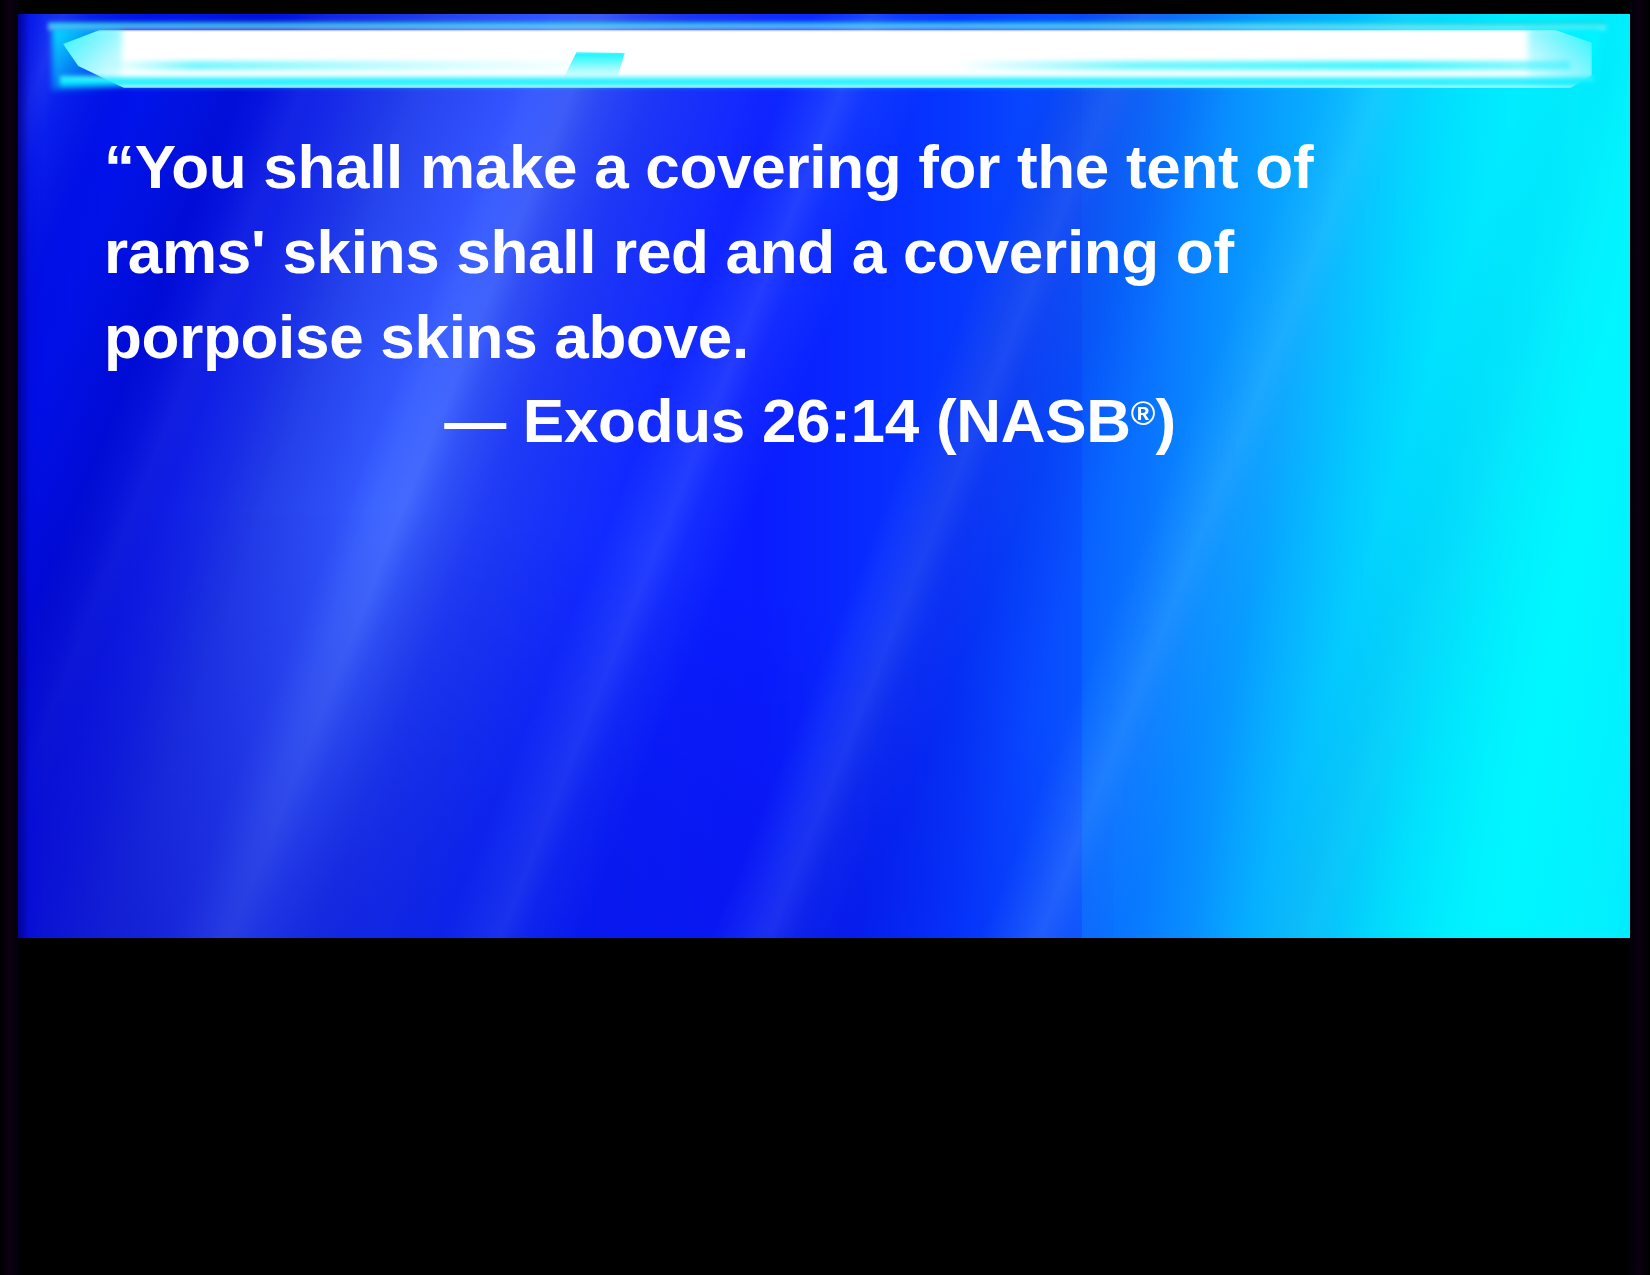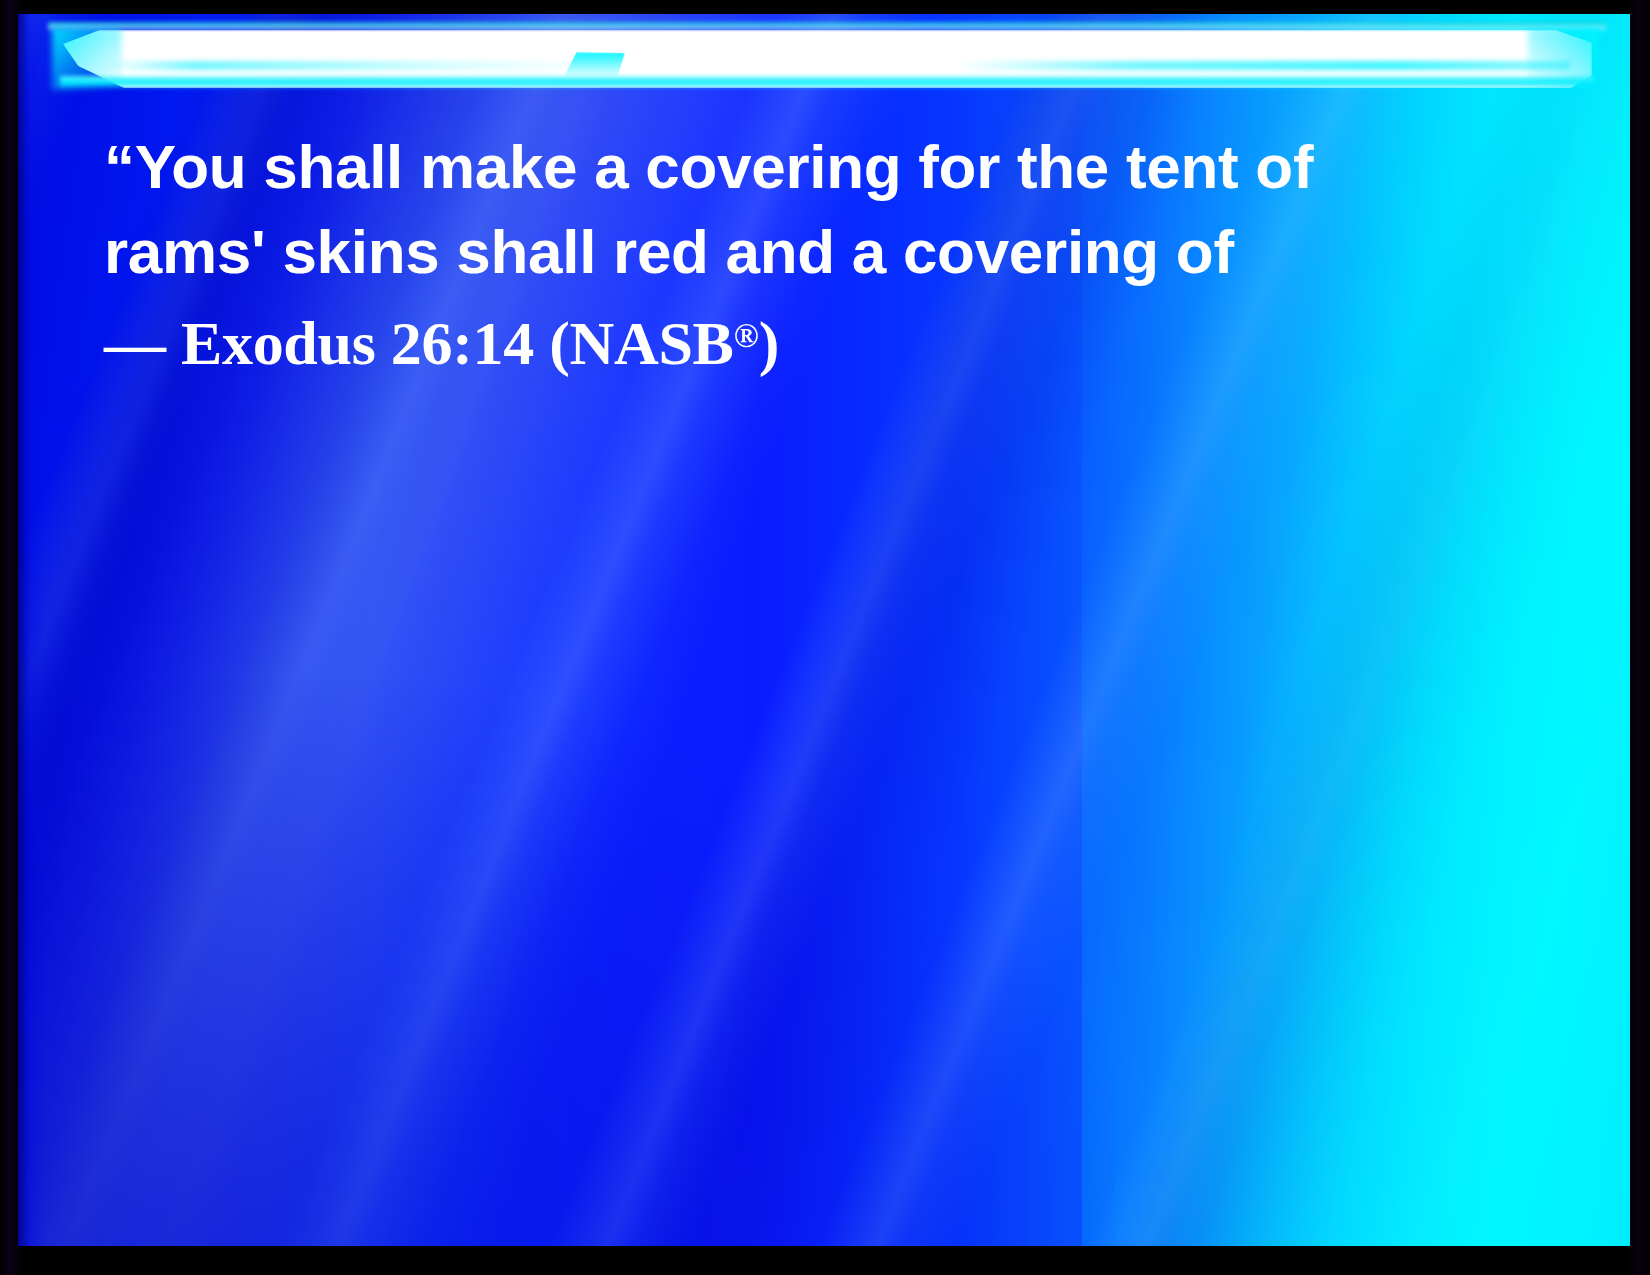--- a/index.html
+++ b/index.html
@@ -37,21 +37,21 @@
     width: 22px; height: 1275px;
     background: linear-gradient(to left, #000000 0%, #0b0010 50%, #000105 100%);
   }
 
   
   #picture {
     position: absolute;
     left: 18px;
     top: 14px;
     width: 1612px;
-    height: 1232px;
+    height: 924px;
     overflow: hidden;
     
     background:
       linear-gradient(to right,
         #0011ee 0%,
         #0018f4 8%,
         #0a2dff 22%,
         #0a22ff 34%,
         #0a1cff 46%,
         #0636ff 58%,
@@ -260,25 +260,25 @@
     color: #ffffff;
     font-family: "Liberation Sans", sans-serif;
     font-weight: bold;
     font-size: 62px;
     line-height: 85px;
     white-space: nowrap;
     letter-spacing: -0.3px;
   }
   #attribution {
     color: #ffffff;
-    font-family: Liberation Serif, serif;
+    font-family: Liberation Sans, sans-serif;
     font-weight: bold;
     font-size: 62px;
-    line-height: 84px;
-    text-align: left;
+    line-height: 70px;
+    text-align: center;
     white-space: nowrap;
     letter-spacing: -0.3px;
     padding-right: 8px;
   }
   .reg-mark {
     font-size: 0.54em;
     vertical-align: 0.52em;
     font-weight: bold;
     letter-spacing: 0;
   }
@@ -307,18 +307,19 @@
       <div id="glow-cyan-midline"></div>
       <div id="glow-bump"></div>
       <div id="glow-cyan-underline"></div>
       <div id="glow-left-cap"></div>
       <div id="glow-right-cap"></div>
     </div>
 
     <div id="verse-block">
       <div class="verse-line">“You shall make a covering for the tent of</div>
       <div class="verse-line">rams' skins shall red and a covering of</div>
+      <div class="verse-line">porpoise skins above.</div>
 
       <div id="attribution"><span>—</span><span>&nbsp;</span><span>Exodus</span><span>&nbsp;</span><span>26:14</span><span>&nbsp;</span><span>(</span><span>NASB</span><span class="reg-mark">®</span><span>)</span></div>
     </div>
 
   </div>
 </div>
 
 </body></html>

